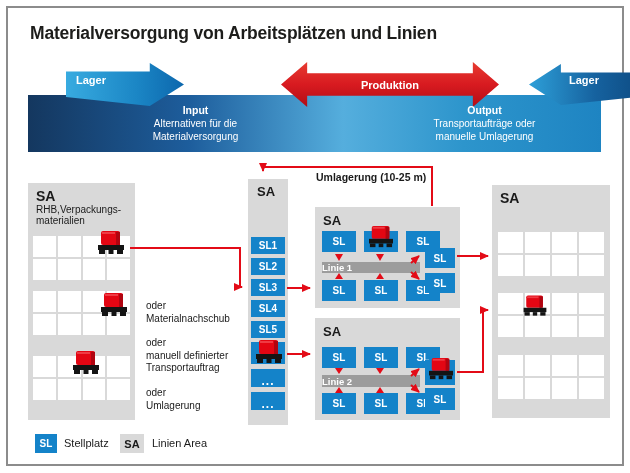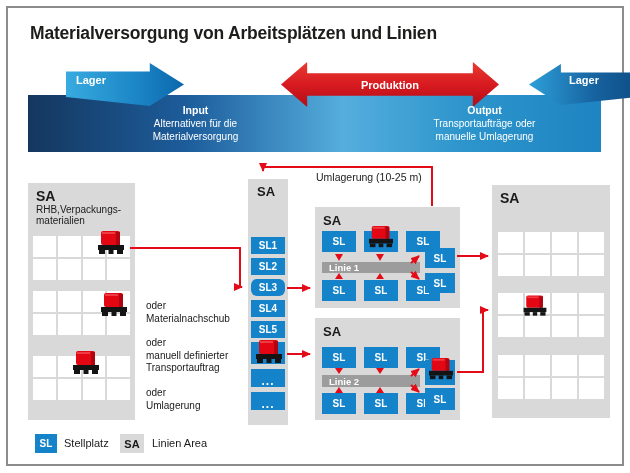--- a/index.html
+++ b/index.html
@@ -44,37 +44,37 @@
   .cells div{background:#fff;}
   #sa-left .cells{left:5px;width:97px;}
   #sa-right .cells{left:6px;width:106px;}
 
   
   .freetxt{font-size:10px;line-height:12.5px;color:#1a1a1a;}
   #lab-alloc{left:146px;top:189px;}
   #lab-restock{left:146px;top:300px;}
   #lab-manual{left:146px;top:337px;}
   #lab-reloc{left:146px;top:387px;}
-  #lab-umlagerung{left:316px;top:171px;font-size:10.5px;font-weight:normal;}
+  #lab-umlagerung{left:316px;top:171px;font-size:10.5px;font-weight:bold;}
 
   
   #sl-col{left:248px;top:179px;width:40px;height:246px;}
   #sl-col .hdr{position:absolute;left:9px;top:5px;font-size:13px;font-weight:bold;}
   .slot{position:absolute;left:3px;width:34px;background:#1483c9;color:#fff;
         font-weight:bold;font-size:10px;text-align:center;}
   .slot.dots{font-size:12px;letter-spacing:1px;line-height:24px;overflow:hidden;}
 
   
   .line-sa .hdr{position:absolute;left:8px;top:6px;font-size:13px;font-weight:bold;}
   #sa-line1{left:315px;top:207px;width:145px;height:101px;}
   #sa-line2{left:315px;top:318px;width:145px;height:102px;}
   .slbox{position:absolute;background:#1483c9;color:#fff;font-weight:bold;font-size:10px;
          display:flex;align-items:center;justify-content:center;}
   .linebar{position:absolute;background:#9c9c9c;color:#fff;font-weight:bold;font-size:9.5px;
-           display:flex;align-items:center;padding-left:7px;box-sizing:border-box;}
+           display:flex;align-items:center;padding-left:0;box-sizing:border-box;}
 
   
   #legend-sl-box{left:35px;top:434px;width:22px;height:19px;background:#1483c9;color:#fff;
       font-weight:bold;font-size:10px;display:flex;align-items:center;justify-content:center;}
   #legend-sl-text{left:64px;top:437px;font-size:11px;}
   #legend-sa-box{left:120px;top:434px;width:24px;height:19px;background:#d9d9d9;color:#1a1a1a;
       font-weight:bold;font-size:11px;display:flex;align-items:center;justify-content:center;}
   #legend-sa-text{left:152px;top:437px;font-size:11px;}
 
   #flow-svg{position:absolute;left:0;top:0;pointer-events:none;}
@@ -168,21 +168,21 @@
 Transportauftrag</div>
   <div id="lab-reloc" class="abs freetxt ml">oder
 Umlagerung</div>
   <div id="lab-umlagerung" class="abs">Umlagerung (10-25 m)</div>
 
   <div id="sl-col" class="abs sa">
     <div class="hdr">SA</div>
     <div id="sl-slots">
         <div class="slot" style="top: 58px; height: 17px; line-height: 17px;">SL1</div>
         <div class="slot" style="top: 79px; height: 17px; line-height: 17px;">SL2</div>
-        <div class="slot" style="top: 100px; height: 17px; line-height: 17px; border-radius: 6px;">SL3</div>
+        <div class="slot" style="top: 100px; height: 17px; line-height: 17px;">SL3</div>
         <div class="slot" style="top: 121px; height: 17px; line-height: 17px;">SL4</div>
         <div class="slot" style="top: 142px; height: 17px; line-height: 17px;">SL5</div>
         <div class="slot" style="top: 163px; height: 22px; line-height: 22px;"></div>
         <div class="slot dots" style="top: 190px; height: 18px; line-height: 24px;">...</div>
         <div class="slot dots" style="top: 213px; height: 18px; line-height: 24px;">...</div>
       </div>
   </div>
 
   <div id="sa-line1" class="abs sa line-sa">
     <div class="hdr">SA</div>

